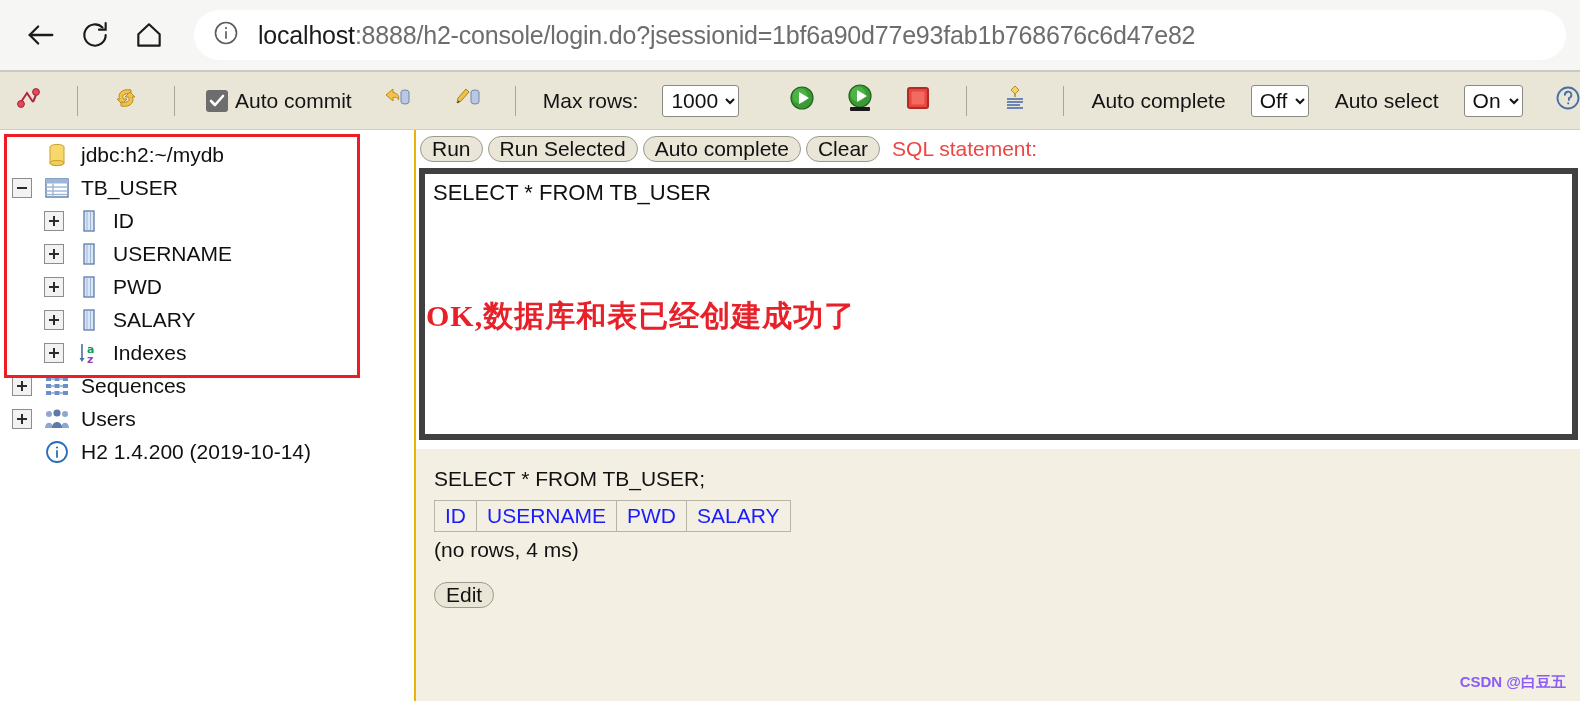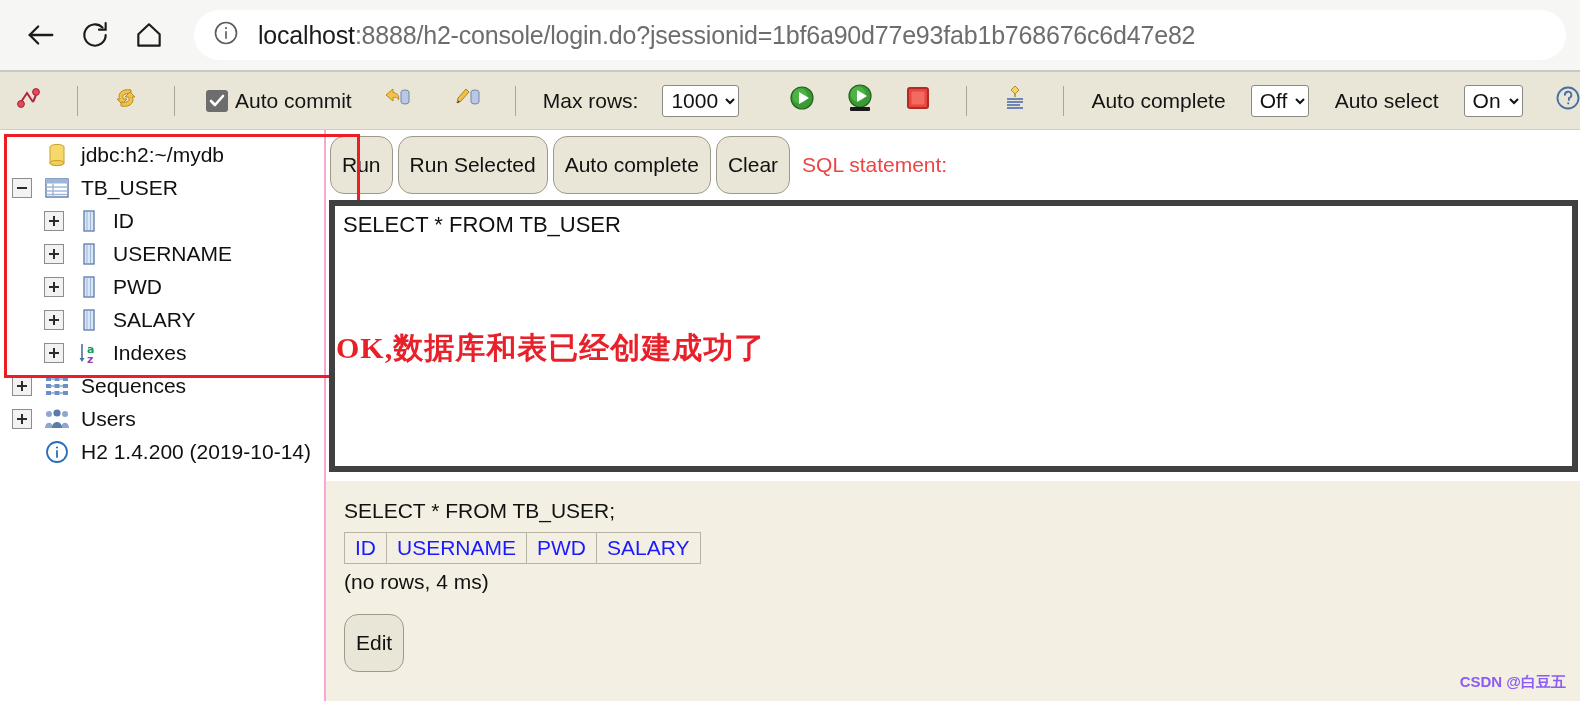--- a/index.html
+++ b/index.html
@@ -96,24 +96,24 @@
 
   
   .main {
     display: flex;
     height: calc(701px - 72px - 58px);
     position: relative;
   }
 
   
   .sidebar {
-    width: 326px;
+    width: 416px;
     flex: none;
     background: #ffffff;
-    border-right: 2px solid #f9a8d4;
+    border-right: 2px solid #eab308;
     padding: 8px 0 0 6px;
     position: relative;
     font-size: 21px;
     color: #101010;
   }
   .tree-row {
     display: flex; align-items: center;
     height: 33px;
     cursor: pointer;
     white-space: nowrap;
@@ -160,21 +160,21 @@
     padding: 6px 4px 6px 4px;
     gap: 5px;
     font-size: 21px;
   }
   .btn {
     font-family: "Liberation Sans", sans-serif;
     font-size: 21px;
     background: #e9e6d7;
     border: 1px solid #9d9a8d;
     border-radius: 14px;
-    padding: 16px 11px;
+    padding: 0 11px;
     color: #111;
     cursor: pointer;
     line-height: 1.15;
   }
   .sql-label { margin-left: 7px; color: #ef4444; white-space: nowrap; }
   .sql-area {
     margin: 0 2px 0 3px;
     height: 272px;
     border: 6px solid #404040;
     background: #ffffff;

